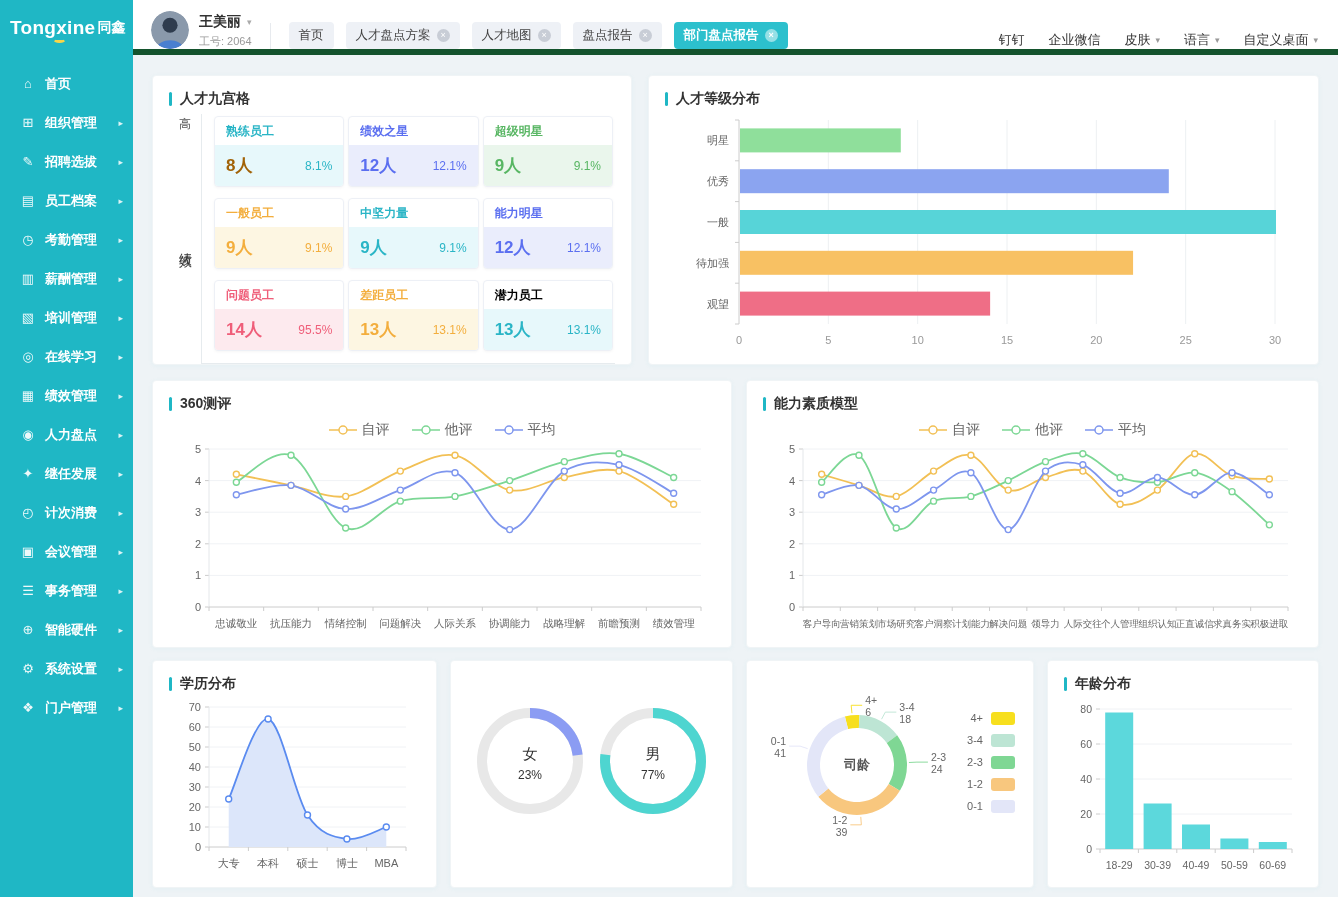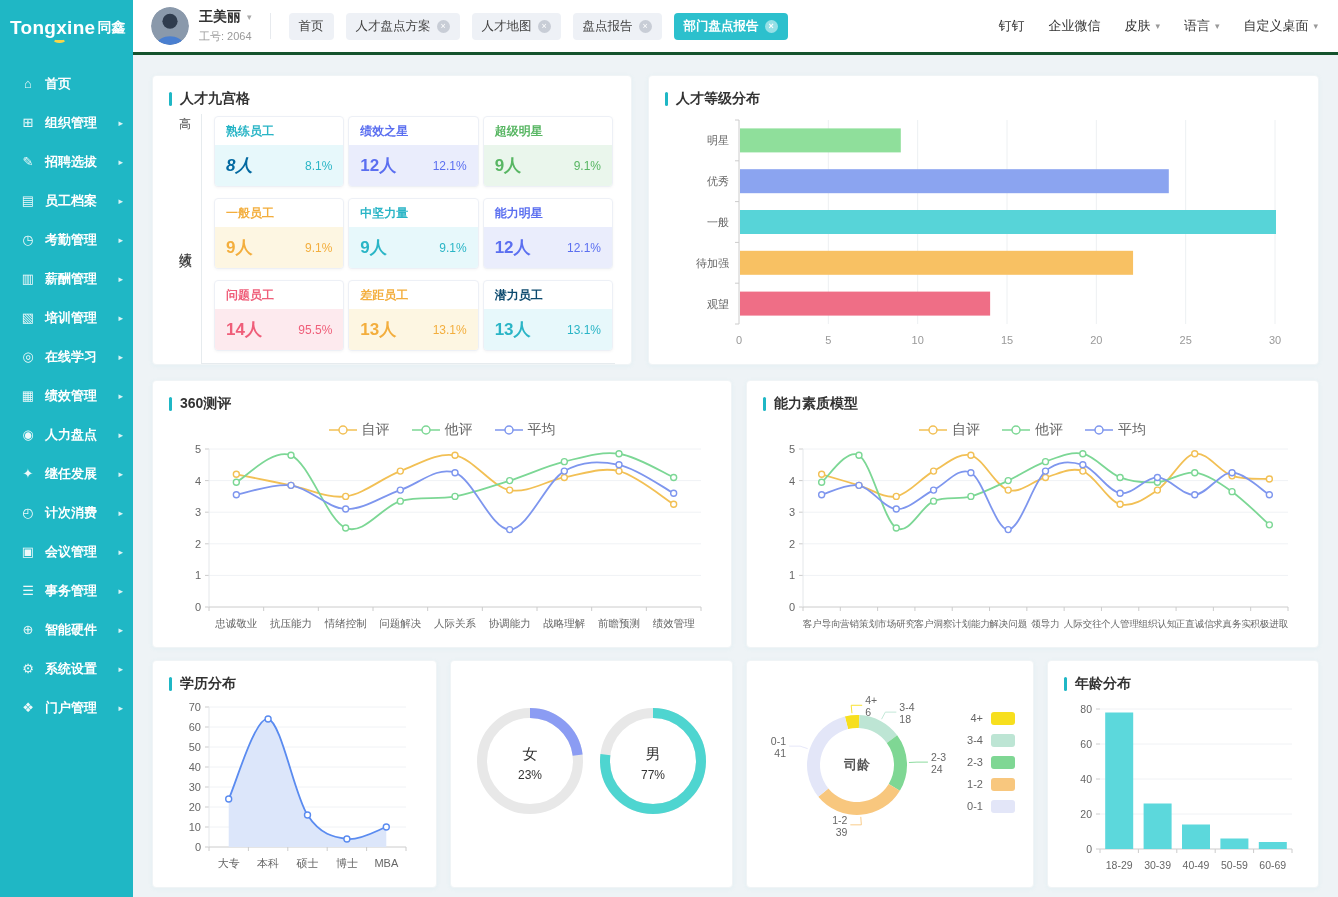--- a/index.html
+++ b/index.html
@@ -14,22 +14,22 @@
   .smile { position:absolute; left:53px; bottom:12px; width:13px; height:7px;
            border:2px solid transparent; border-bottom:3px solid #f7d64a; border-radius:50%; }
   .menu { padding-top:9px; }
   .menu-item { height:39px; display:flex; align-items:center; padding:0 10px 0 20px;
                font-size:13px; font-weight:bold; cursor:pointer; }
   .mi-icon { width:16px; font-size:13px; font-weight:normal; opacity:.92; margin-right:9px; text-align:center; }
   .mi-arrow { margin-left:auto; font-size:9px; opacity:.85; }
 
   
   .main { flex:1; display:flex; flex-direction:column; min-width:0; }
-  .topbar { height:55px; background:#fff; display:flex; align-items:center;
-            padding:0 20px 0 18px; border-bottom:3px solid #14532d; flex-shrink:0; }
+  .topbar { height:55px; background:#fff; display:flex; align-items:flex-end;
+            padding:0 20px 0 18px; border-bottom:6px solid #14532d; flex-shrink:0; }
   .avatar { width:38px; height:38px; border-radius:50%; overflow:hidden; flex-shrink:0; cursor:pointer; }
   .userinfo { margin-left:10px; }
   .uname { font-size:14px; font-weight:bold; color:#333; display:flex; align-items:center; gap:6px; }
   .uname .caret { font-size:9px; color:#aaa; }
   .uempno { font-size:11px; color:#999; margin-top:3px; }
   .vdiv { width:1px; height:26px; background:#e7eaee; margin:0 18px; }
   .tabs { display:flex; gap:12px; align-items:center; }
   .tab { background:#eef1f6; color:#444; border-radius:4px; height:27px; padding:0 10px;
          display:flex; align-items:center; gap:6px; font-size:12.5px; cursor:pointer; white-space:nowrap; }
   .tab.active { background:#2cc0cd; color:#fff; font-weight:bold; }
@@ -267,21 +267,21 @@
             <div class="g9-top">
               <div class="g9-yaxis">
                 <span>高</span>
                 <span class="g9-ylabel">绩效</span>
                 <span></span>
               </div>
               <div class="g9-cells">
                   <div class="g9cell">
                     <div class="ct" style="color: rgb(42, 181, 198);">熟练员工</div>
                     <div class="cb" style="background: rgb(231, 248, 251);">
-                      <span class="cnt" style="color: #0369a1; font-style: italic;">8人</span>
+                      <span class="cnt" style="color: #a16207;">8人</span>
                       <span class="pct" style="color: rgb(42, 181, 198);">8.1%</span>
                     </div>
                   </div>
                   <div class="g9cell">
                     <div class="ct" style="color: rgb(91, 111, 240);">绩效之星</div>
                     <div class="cb" style="background: rgb(234, 237, 252);">
                       <span class="cnt" style="color: rgb(91, 111, 240);">12人</span>
                       <span class="pct" style="color: rgb(91, 111, 240);">12.1%</span>
                     </div>
                   </div>
@@ -321,21 +321,21 @@
                     </div>
                   </div>
                   <div class="g9cell">
                     <div class="ct" style="color: rgb(243, 174, 61);">差距员工</div>
                     <div class="cb" style="background: rgb(253, 246, 226);">
                       <span class="cnt" style="color: rgb(243, 174, 61);">13人</span>
                       <span class="pct" style="color: rgb(243, 174, 61);">13.1%</span>
                     </div>
                   </div>
                   <div class="g9cell">
-                    <div class="ct" style="color: #0c4a6e;">潜力员工</div>
+                    <div class="ct" style="color: #000000;">潜力员工</div>
                     <div class="cb" style="background: rgb(231, 248, 251);">
                       <span class="cnt" style="color: rgb(42, 181, 198);">13人</span>
                       <span class="pct" style="color: rgb(42, 181, 198);">13.1%</span>
                     </div>
                   </div>
                 </div>
             </div>
 
           </div>
         </section>

